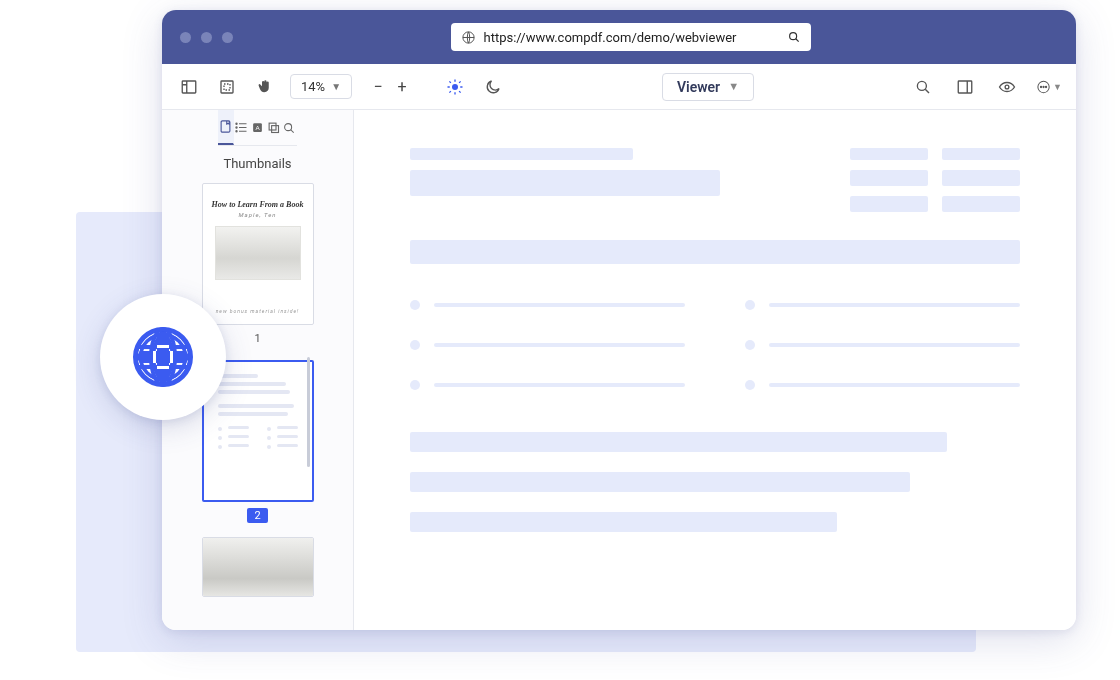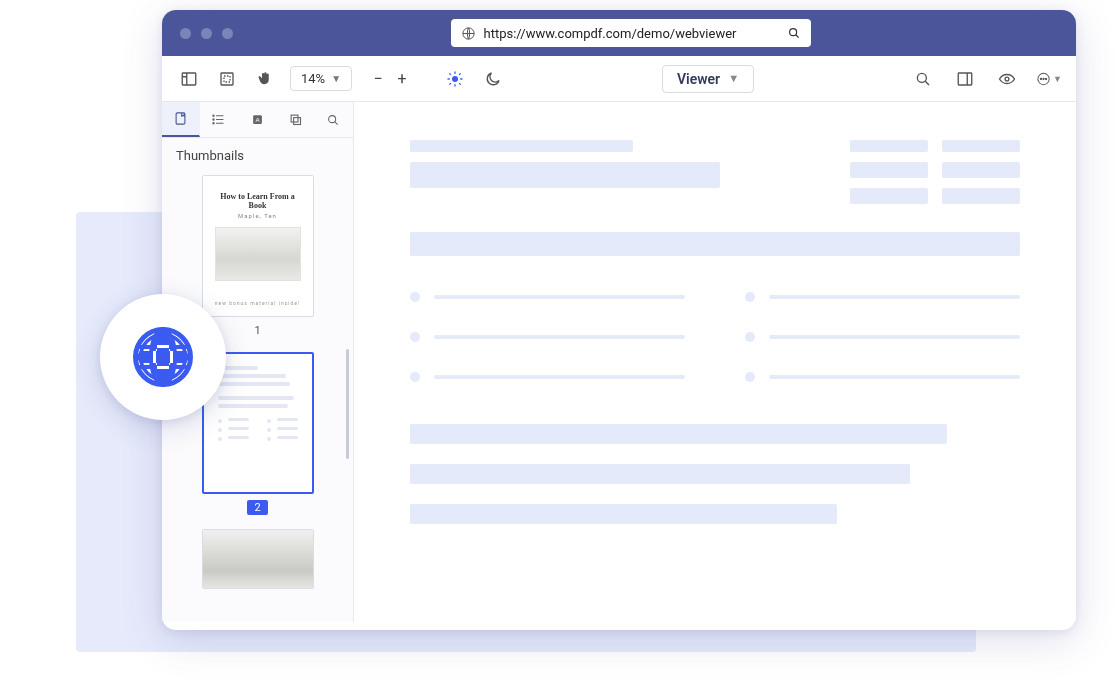--- a/index.html
+++ b/index.html
@@ -31,21 +31,21 @@
     width: 914px;
     height: 620px;
     border-radius: 14px;
     box-shadow: 0 10px 40px rgba(70,80,150,0.18), 0 2px 10px rgba(70,80,150,0.12);
     background: #fff;
     overflow: hidden;
   }
 
   
   .titlebar {
-    height: 46px;
+    height: 54px;
     background: #4A5699;
     display: flex;
     align-items: center;
     padding: 0 18px;
     gap: 10px;
   }
   .traffic-lights { display: flex; gap: 10px; margin-right: 120px; }
   .traffic-lights span {
     width: 11px; height: 11px; border-radius: 50%; background: #7A84B9;
   }
@@ -119,20 +119,21 @@
     height: calc(100% - 54px - 46px);
   }
 
   
   .sidepanel {
     width: 192px;
     border-right: 1px solid #E6E8EE;
     background:#FBFBFD;
     display:flex;
     flex-direction:column;
+    align-items:center;
   }
   .sidetabs {
     height: 36px;
     border-bottom:1px solid #E6E8EE;
     display:flex;
     align-items:center;
   }
   .sidetab {
     flex:1;
     height:100%;
@@ -168,20 +169,21 @@
     width: 112px;
     height: 142px;
     background:#fff;
     border: 1px solid #D9DCE5;
     border-radius: 2px;
     display:flex;
     flex-direction:column;
     align-items:center;
     padding: 10px 8px;
     cursor:pointer;
+    font-style:italic;
   }
   .thumb.selected { border: 2px solid #3B5BF0; }
   .thumb .t-title { font-size: 8px; font-weight:600; color:#333; font-family: Georgia, serif; margin-top:6px; text-align:center;}
   .thumb .t-sub { font-size: 6px; color:#888; letter-spacing:1px; margin-top:2px;}
   .thumb .t-img {
     width: 86px; height: 54px; margin-top:8px;
     background: linear-gradient(180deg,#f2f2f0,#d6d6d2 60%,#e9e9e7);
     border:1px solid #e2e2de;
   }
   .thumb .t-footer { font-size:5px; color:#999; letter-spacing:1px; margin-top:auto;}

